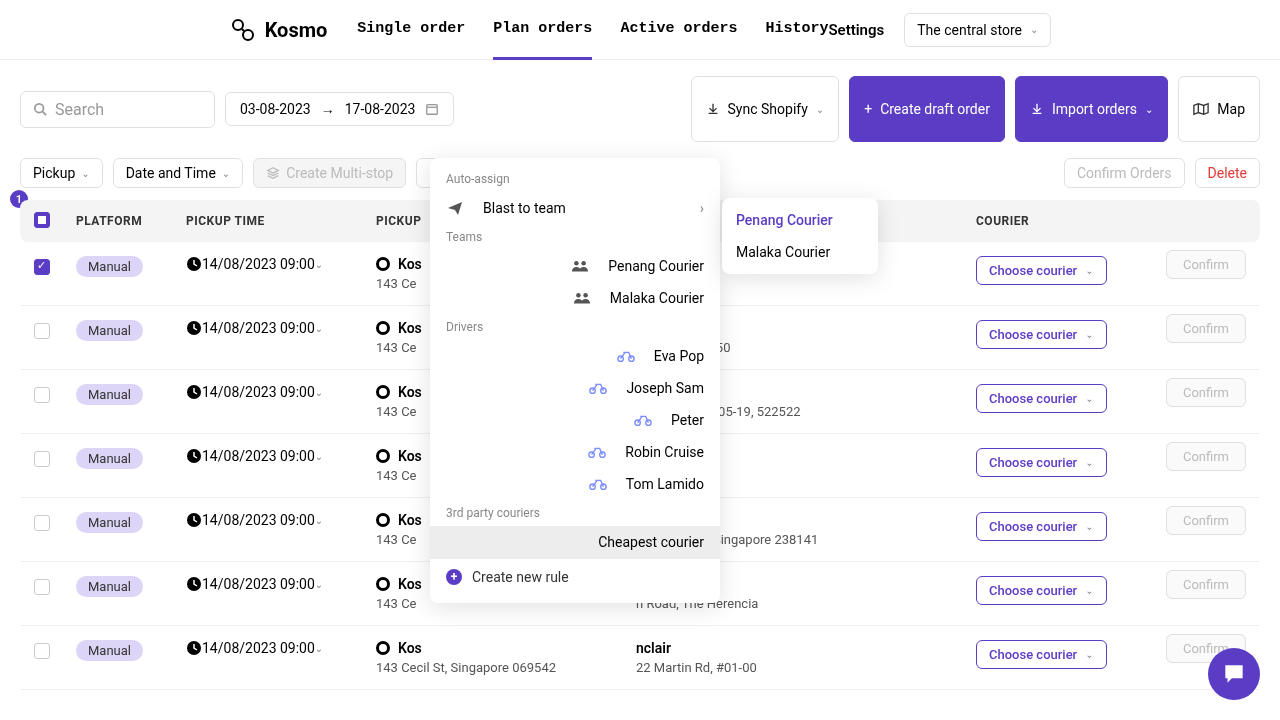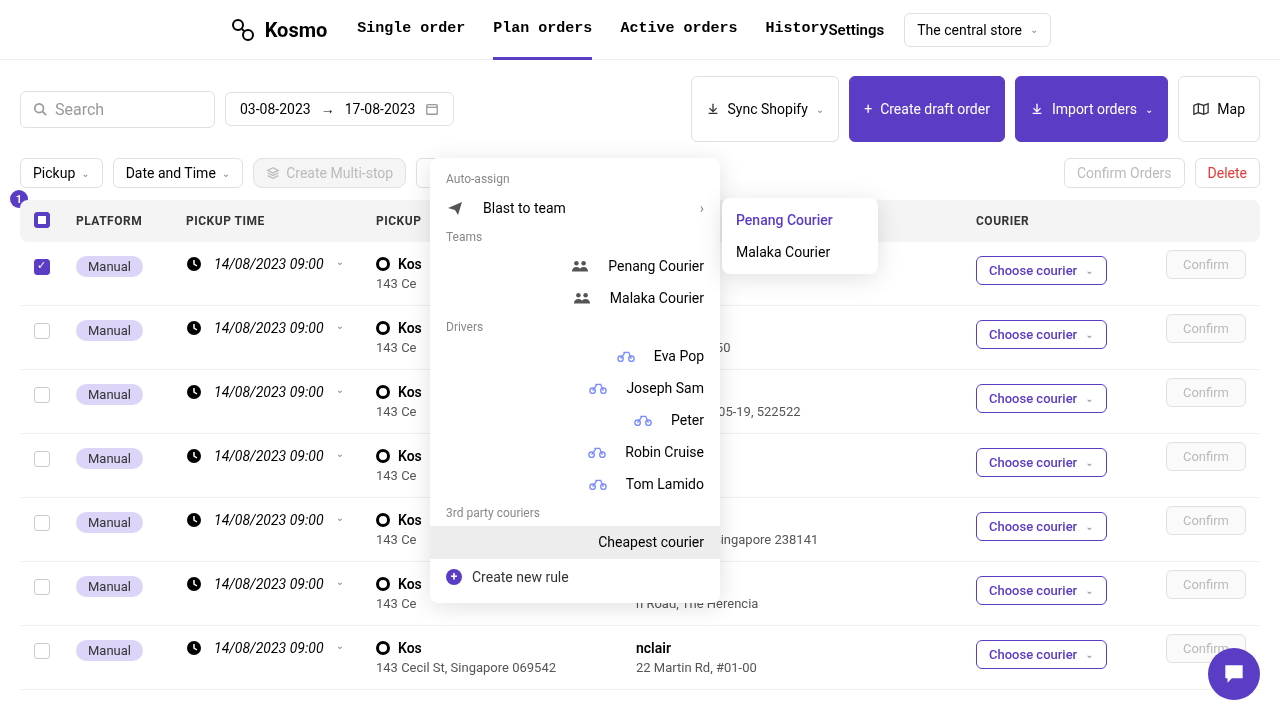--- a/index.html
+++ b/index.html
@@ -21,21 +21,21 @@
 .toolbar-right { display: flex; gap: 10px; align-items: center; }
 .search-box { border: 1px solid #e0e0e0; border-radius: 6px; padding: 8px 12px; display: flex; align-items: center; gap: 8px; width: 195px; color: #999; }
 .date-range { border: 1px solid #e0e0e0; border-radius: 6px; padding: 8px 14px; display: flex; align-items: center; gap: 10px; font-size: 14px; }
 .btn { border: 1px solid #e0e0e0; border-radius: 6px; padding: 24px 14px; display: inline-flex; align-items: center; gap: 8px; font-size: 14px; cursor: pointer; background: #fff; }
 .btn-primary { background: #5b3cc4; color: #fff; border-color: #5b3cc4; }
 .btn-disabled { color: #bbb; cursor: default; }
 
 .filters { padding: 0 20px 12px; display: flex; align-items: center; gap: 10px; justify-content: space-between; }
 .filters-left { display: flex; gap: 10px; align-items: center; }
 .filter-btn { border: 1px solid #e0e0e0; border-radius: 6px; padding: 6px 12px; display: inline-flex; align-items: center; gap: 6px; font-size: 14px; cursor: pointer; background: #fff; }
-.filter-btn.disabled { background: #f5f5f5; color: #bbb; border-radius: 9px; }
+.filter-btn.disabled { background: #f5f5f5; color: #bbb; }
 .delete-btn { color: #e53935; }
 
 .table-wrap { padding: 0 20px; position: relative; }
 .thead { background: #f4f4f5; border-radius: 8px; height: 42px; display: flex; align-items: center; padding: 0 14px; font-size: 12px; font-weight: 700; color: #333; letter-spacing: 0.5px; position: relative; }
 .col-check { width: 42px; position: relative; }
 .col-platform { width: 110px; }
 .col-pickup-time { width: 190px; }
 .col-pickup { width: 260px; }
 .col-dropoff { width: 340px; }
 .col-courier { width: 180px; }
@@ -45,21 +45,21 @@
 
 .checkbox { width: 16px; height: 16px; border: 1.5px solid #ccc; border-radius: 3px; display: inline-block; }
 .checkbox.checked { background: #5b3cc4; border-color: #5b3cc4; position: relative; }
 .checkbox.checked::after { content: "✓"; color: #fff; font-size: 11px; position: absolute; top: -1px; left: 2px; }
 .checkbox.indeterminate { background: #5b3cc4; border-color: #5b3cc4; position: relative; }
 .checkbox.indeterminate::after { content: ""; position: absolute; background: #fff; width: 8px; height: 8px; top: 3px; left: 3px; }
 
 .trow { display: flex; align-items: flex-start; padding: 14px; border-bottom: 1px solid #f0f0f0; font-size: 14px; }
 .trow .col-check { display: flex; align-items: center; height: 22px; }
 .platform-tag { background: #dcd5f7; color: #333; padding: 3px 12px; border-radius: 12px; font-size: 13px; display: inline-block; }
-.time-cell { display: flex; align-items: flex-start; gap: 12px; font-style: italic; }
+.time-cell { display: flex; align-items: center; gap: 0; }
 .clock-icon { width: 16px; height: 16px; }
 .pickup-cell { display: flex; flex-direction: column; gap: 4px; }
 .pickup-name { display: flex; align-items: center; gap: 8px; font-weight: 600; }
 .radio-icon { width: 14px; height: 14px; border: 3px solid #000; border-radius: 50%; }
 .pickup-addr { color: #555; font-size: 13px; }
 .dropoff-cell { display: flex; flex-direction: column; gap: 4px; }
 .dropoff-name { font-weight: 600; }
 .dropoff-addr { color: #555; font-size: 13px; }
 .courier-btn { border: 1.5px solid #5b3cc4; color: #5b3cc4; border-radius: 6px; padding: 6px 12px; display: inline-flex; align-items: center; gap: 8px; font-size: 13px; cursor: pointer; background: #fff; font-weight: 500; }
 .confirm-btn { border: 1px solid #e0e0e0; color: #bbb; border-radius: 6px; padding: 6px 16px; font-size: 13px; background: #fafafa; }

